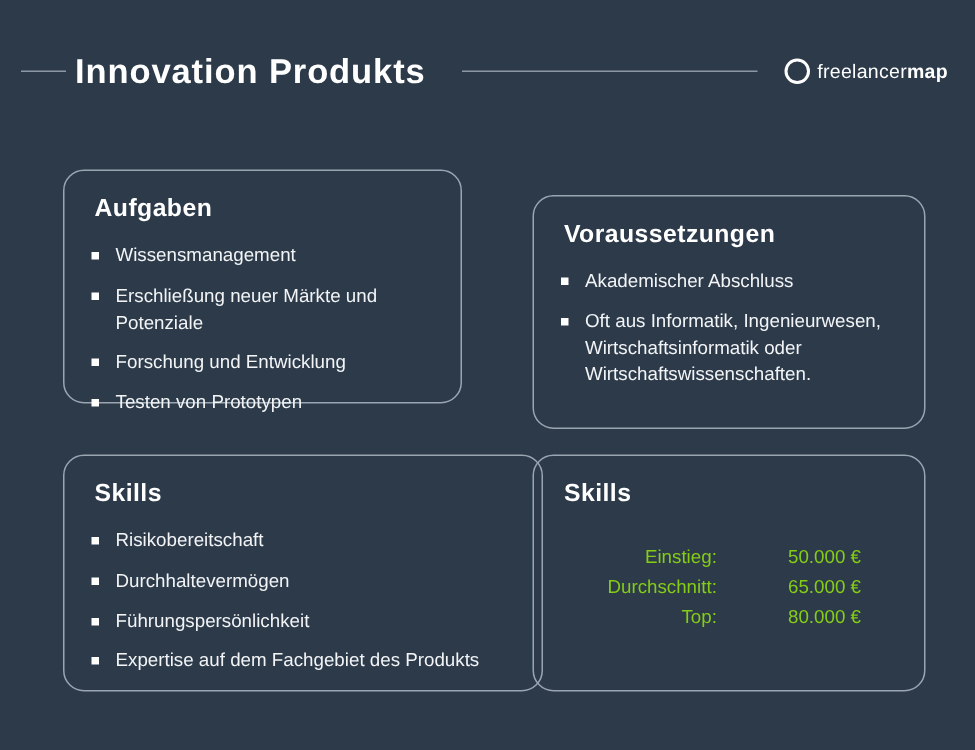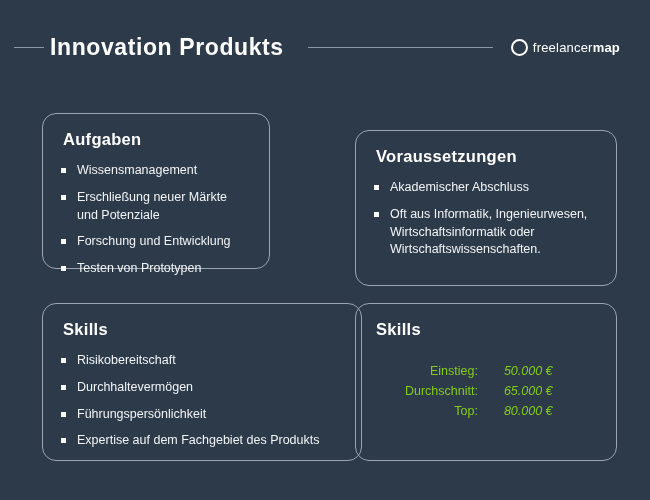--- a/index.html
+++ b/index.html
@@ -47,21 +47,21 @@
   .title {
     font-size: 23px;
     font-weight: bold;
     letter-spacing: 0.6px;
     white-space: nowrap;
     padding: 0 6px;
   }
   .brand {
     display: flex;
     align-items: center;
-    margin-right: 30px;
+    margin-right: 18px;
     white-space: nowrap;
   }
   .brand-mark {
     width: 17px;
     height: 17px;
     border-radius: 50%;
     border: 2.5px solid #ffffff;
     box-sizing: border-box;
     position: relative;
     margin-right: 5px;
@@ -117,21 +117,21 @@
   ul.items li::before {
     content: "";
     position: absolute;
     left: 0;
     top: 6px;
     width: 5px;
     height: 5px;
     background: #ffffff;
   }
 
-  #card-aufgaben { left: 42px;  top: 113px; width: 228px; height: 156px; }
+  #card-aufgaben { left: 42px;  top: 113px; width: 266px; height: 156px; }
   #card-voraussetzungen { left: 355px; top: 130px; width: 262px; height: 156px; }
   #card-skills { left: 42px;  top: 303px; width: 320px; height: 158px; }
   #card-gehalt { left: 355px; top: 303px; width: 262px; height: 158px; }
 
   
   .salary {
     margin-top: 22px;
     width: 100%;
     border-collapse: collapse;
     font-size: 12.5px;
@@ -140,23 +140,23 @@
   .salary td {
     padding: 3px 0;
   }
   .salary td.label {
     text-align: right;
     width: 58%;
     padding-right: 26px;
     white-space: nowrap;
   }
   .salary td.value {
+    text-align: right;
     padding-right: 24px;
     white-space: nowrap;
-    font-style: italic;
   }
 </style>
 </head>
 <body>
 
 <div class="page">
 
   <div class="header">
     <div class="rule rule-left"></div>
     <div class="title">Innovation Produkts</div>

